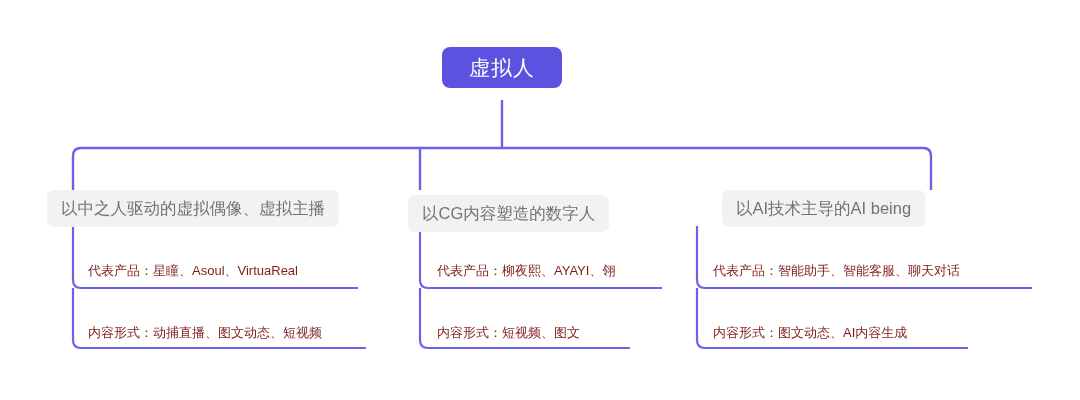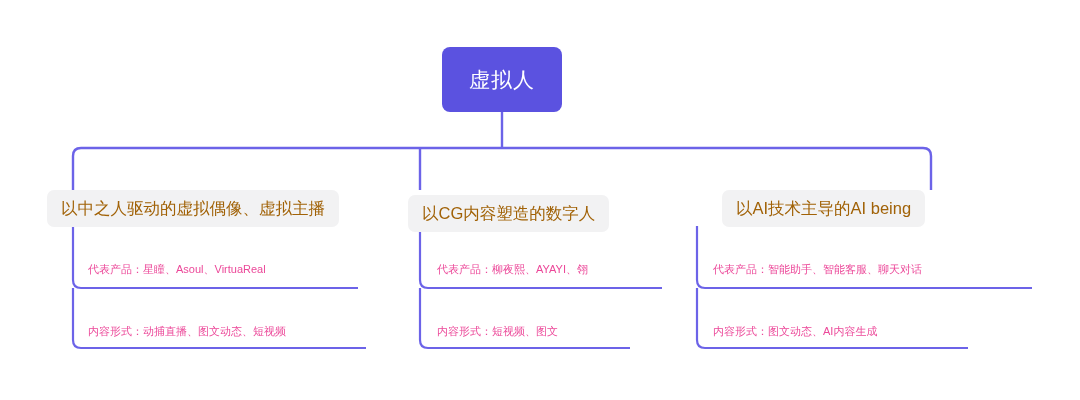--- a/index.html
+++ b/index.html
@@ -30,42 +30,42 @@
     box-sizing: border-box;
     display: flex;
     align-items: center;
     justify-content: center;
     white-space: nowrap;
   }
   .root-node {
     left: 442px;
     top: 47px;
     width: 120px;
-    height: 65px;
+    height: 41px;
     background: #5B52E0;
     border-radius: 8px;
     color: #ffffff;
     font-size: 21px;
     letter-spacing: 1px;
   }
   .branch-node {
     height: 37px;
     background: #f2f2f3;
     border-radius: 7px;
-    color: #a16207;
+    color: #737373;
     font-size: 16.5px;
     padding: 0 14px;
   }
   .branch-1 { left: 47px;  top: 190px; }
   .branch-2 { left: 408px; top: 195px; }
   .branch-3 { left: 722px; top: 190px; }
   .leaf {
     position: absolute;
-    color: #ec4899;
-    font-size: 11px;
+    color: #7f1d1d;
+    font-size: 13px;
     white-space: nowrap;
   }
   .leaf-c1 { left: 88px; }
   .leaf-c2 { left: 437px; }
   .leaf-c3 { left: 713px; }
   .leaf-r1 { top: 262px; }
   .leaf-r2 { top: 324px; }
 </style>
 </head>
 <body>

